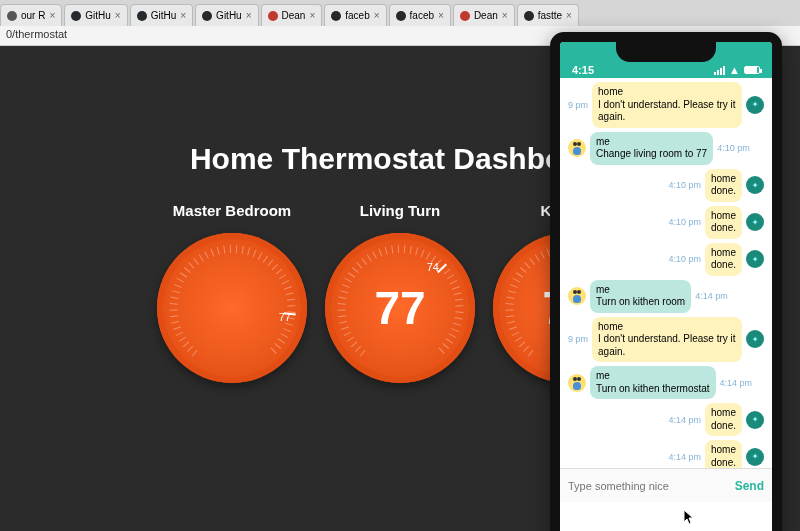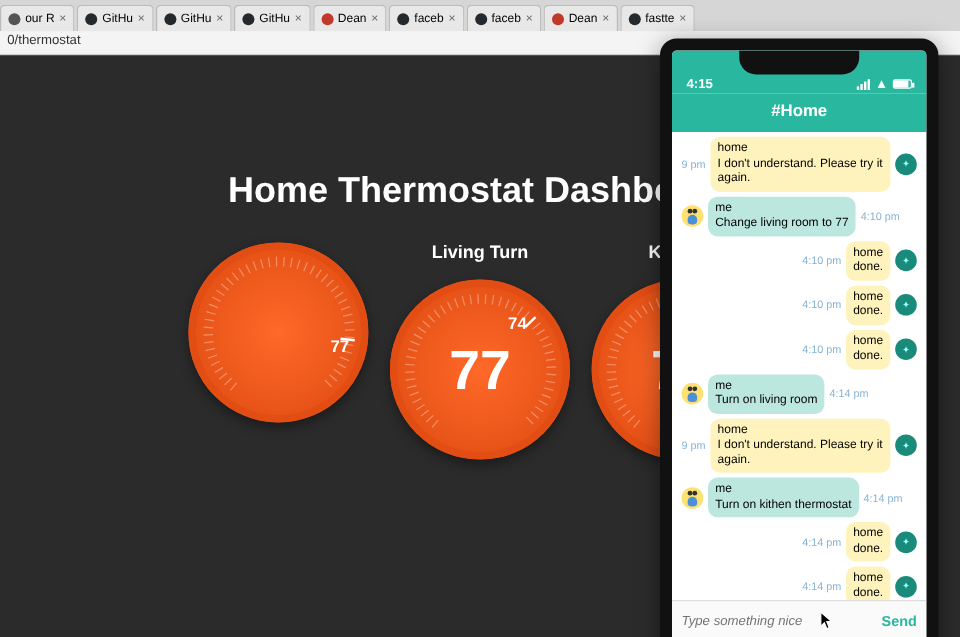--- a/index.html
+++ b/index.html
@@ -13,21 +13,21 @@
   .addr-bar { height: 20px; background: #f4f4f4; font-size: 11px; color: #333; padding: 2px 6px; border-bottom: 1px solid #ccc; }
 
   
   .dashboard { background: #2b2b2b; height: calc(531px - 46px); width: 100%; position: relative; padding-top: 96px; }
   .dash-title { color: #fff; font-size: 30px; font-weight: 600; text-align: center; width: 560px; margin: 0 auto 26px; }
   .dials { display: flex; justify-content: center; gap: 18px; width: 560px; margin: 0 auto; }
   .dial-col { display: flex; flex-direction: column; align-items: center; color: #fff; }
   .room-label { font-size: 15px; font-weight: 600; margin-bottom: 14px; }
   .dial { width: 150px; height: 150px; border-radius: 50%; background: radial-gradient(circle at 50% 50%, #ff6a2a 0%, #e24d13 80%); position: relative; display: flex; align-items: center; justify-content: center; box-shadow: inset 0 0 0 6px #e24d13, 0 4px 10px rgba(0,0,0,.4); }
   .dial .temp { color: #fff; font-weight: 700; font-size: 46px; }
-  .dial .setpoint { position: absolute; font-size: 14px; font-weight: 700; }
+  .dial .setpoint { position: absolute; font-size: 11px; font-weight: 400; }
   .ticks { position: absolute; inset: 8px; border-radius: 50%; }
   .tick { position: absolute; left: 50%; top: 4px; width: 1px; height: 8px; background: rgba(255,255,255,.35); transform-origin: 50% 63px; }
   .tick.major { background: #fff; height: 12px; width: 2px; }
 
   
   .phone { position: absolute; right: 18px; top: 0; width: 232px; height: 520px; background: #fff; border: 10px solid #111; border-radius: 14px; overflow: hidden; box-shadow: 0 4px 20px rgba(0,0,0,.4); z-index: 5; margin-top: 32px; }
   .notch { position: absolute; top: 0; left: 50%; transform: translateX(-50%); width: 100px; height: 20px; background: #111; border-radius: 0 0 14px 14px; z-index: 20; }
   .status-bar { background: #2ab7a0; height: 36px; color: #fff; font-size: 11px; font-weight: 600; display: flex; align-items: flex-end; justify-content: space-between; padding: 0 12px 2px; }
   .status-icons { display: flex; gap: 4px; align-items: center; }
   .sig { display: inline-flex; gap: 1px; align-items: flex-end; }
@@ -45,21 +45,21 @@
   .avatar { width: 18px; height: 18px; border-radius: 50%; flex-shrink: 0; margin: 0 4px; }
   .avatar.bot { background: #1a8a7a; display: flex; align-items: center; justify-content: center; color: #9ff; font-size: 8px; }
   .avatar.user { background: #ffe072; position: relative; overflow: hidden; }
   .avatar.user::before { content:""; position: absolute; width: 8px; height: 8px; background: #4a90d9; border-radius: 50% 50% 40% 40%; top: 8px; left: 5px; }
   .avatar.user::after { content:""; position: absolute; width: 4px; height: 4px; background: #333; border-radius: 50%; top: 3px; left: 5px; box-shadow: 4px 0 0 #333; }
   .bubble { border-radius: 8px; padding: 4px 6px; max-width: 150px; line-height: 1.25; }
   .bubble .sender { font-weight: 400; display: block; }
   .bubble.bot { background: #fff3bd; }
   .bubble.user { background: #bce7df; }
   .input-bar { height: 34px; border-top: 1px solid #ddd; display: flex; align-items: center; padding: 0 8px; background: #fafafa; }
-  .input-bar input { flex: 1; border: none; background: transparent; font-size: 11px; outline: none; font-style: italic; color: #b5b5b5; }
+  .input-bar input { flex: 1; border: none; background: transparent; font-size: 11px; outline: none; color: #b5b5b5; }
   .send { color: #2ab7a0; font-weight: 700; font-size: 12px; }
 
   
   .cursor { position: absolute; width: 12px; height: 16px; z-index: 50; }
   .cursor svg { width: 100%; height: 100%; }
 </style>
 </head>
 <body>
 
 <div class="tabs-bar" id="tabs-bar">
@@ -108,20 +108,21 @@
       <span>fastte</span>
       <span class="tab-close">×</span>
     </div>
   </div>
 <div class="addr-bar">0/thermostat</div>
 
 <div class="dashboard">
   <div class="dash-title">Home Thermostat Dashboard</div>
   <div class="dials" id="dials">
       <div class="dial-col">
+        <div class="room-label">Master Bedroom</div>
         <div class="dial">
           <div class="ticks">
             <div class="tick" style="transform: rotate(-140deg);"></div>
             <div class="tick" style="transform: rotate(-134deg);"></div>
             <div class="tick" style="transform: rotate(-128deg);"></div>
             <div class="tick" style="transform: rotate(-122deg);"></div>
             <div class="tick" style="transform: rotate(-116deg);"></div>
             <div class="tick" style="transform: rotate(-110deg);"></div>
             <div class="tick" style="transform: rotate(-104deg);"></div>
             <div class="tick" style="transform: rotate(-98deg);"></div>
@@ -296,21 +297,20 @@
           <i></i>
           <i></i>
           <i></i>
         </span>
       <span>▲</span>
       <span class="batt">
           <i></i>
         </span>
     </span>
   </div>
-  <div class="header">#Home</div>
   <div class="chat" id="chat">
       <div class="row right">
         <span class="ts">9 pm</span>
         <div class="bubble bot"><span class="sender">home</span><span>I don't understand. Please try it again.</span></div>
         <div class="avatar bot">✦</div>
       </div>
       <div class="row left">
         <div class="avatar user"></div>
         <div class="bubble user"><span class="sender">me</span><span>Change living room to 77</span></div>
         <span class="ts">4:10 pm</span>
@@ -325,21 +325,21 @@
         <div class="bubble bot"><span class="sender">home</span><span>done.</span></div>
         <div class="avatar bot">✦</div>
       </div>
       <div class="row right">
         <span class="ts">4:10 pm</span>
         <div class="bubble bot"><span class="sender">home</span><span>done.</span></div>
         <div class="avatar bot">✦</div>
       </div>
       <div class="row left">
         <div class="avatar user"></div>
-        <div class="bubble user"><span class="sender">me</span><span>Turn on living room</span></div>
+        <div class="bubble user"><span class="sender">me</span><span>Turn on kithen room</span></div>
         <span class="ts">4:14 pm</span>
       </div>
       <div class="row right">
         <span class="ts">9 pm</span>
         <div class="bubble bot"><span class="sender">home</span><span>I don't understand. Please try it again.</span></div>
         <div class="avatar bot">✦</div>
       </div>
       <div class="row left">
         <div class="avatar user"></div>
         <div class="bubble user"><span class="sender">me</span><span>Turn on kithen thermostat</span></div>

